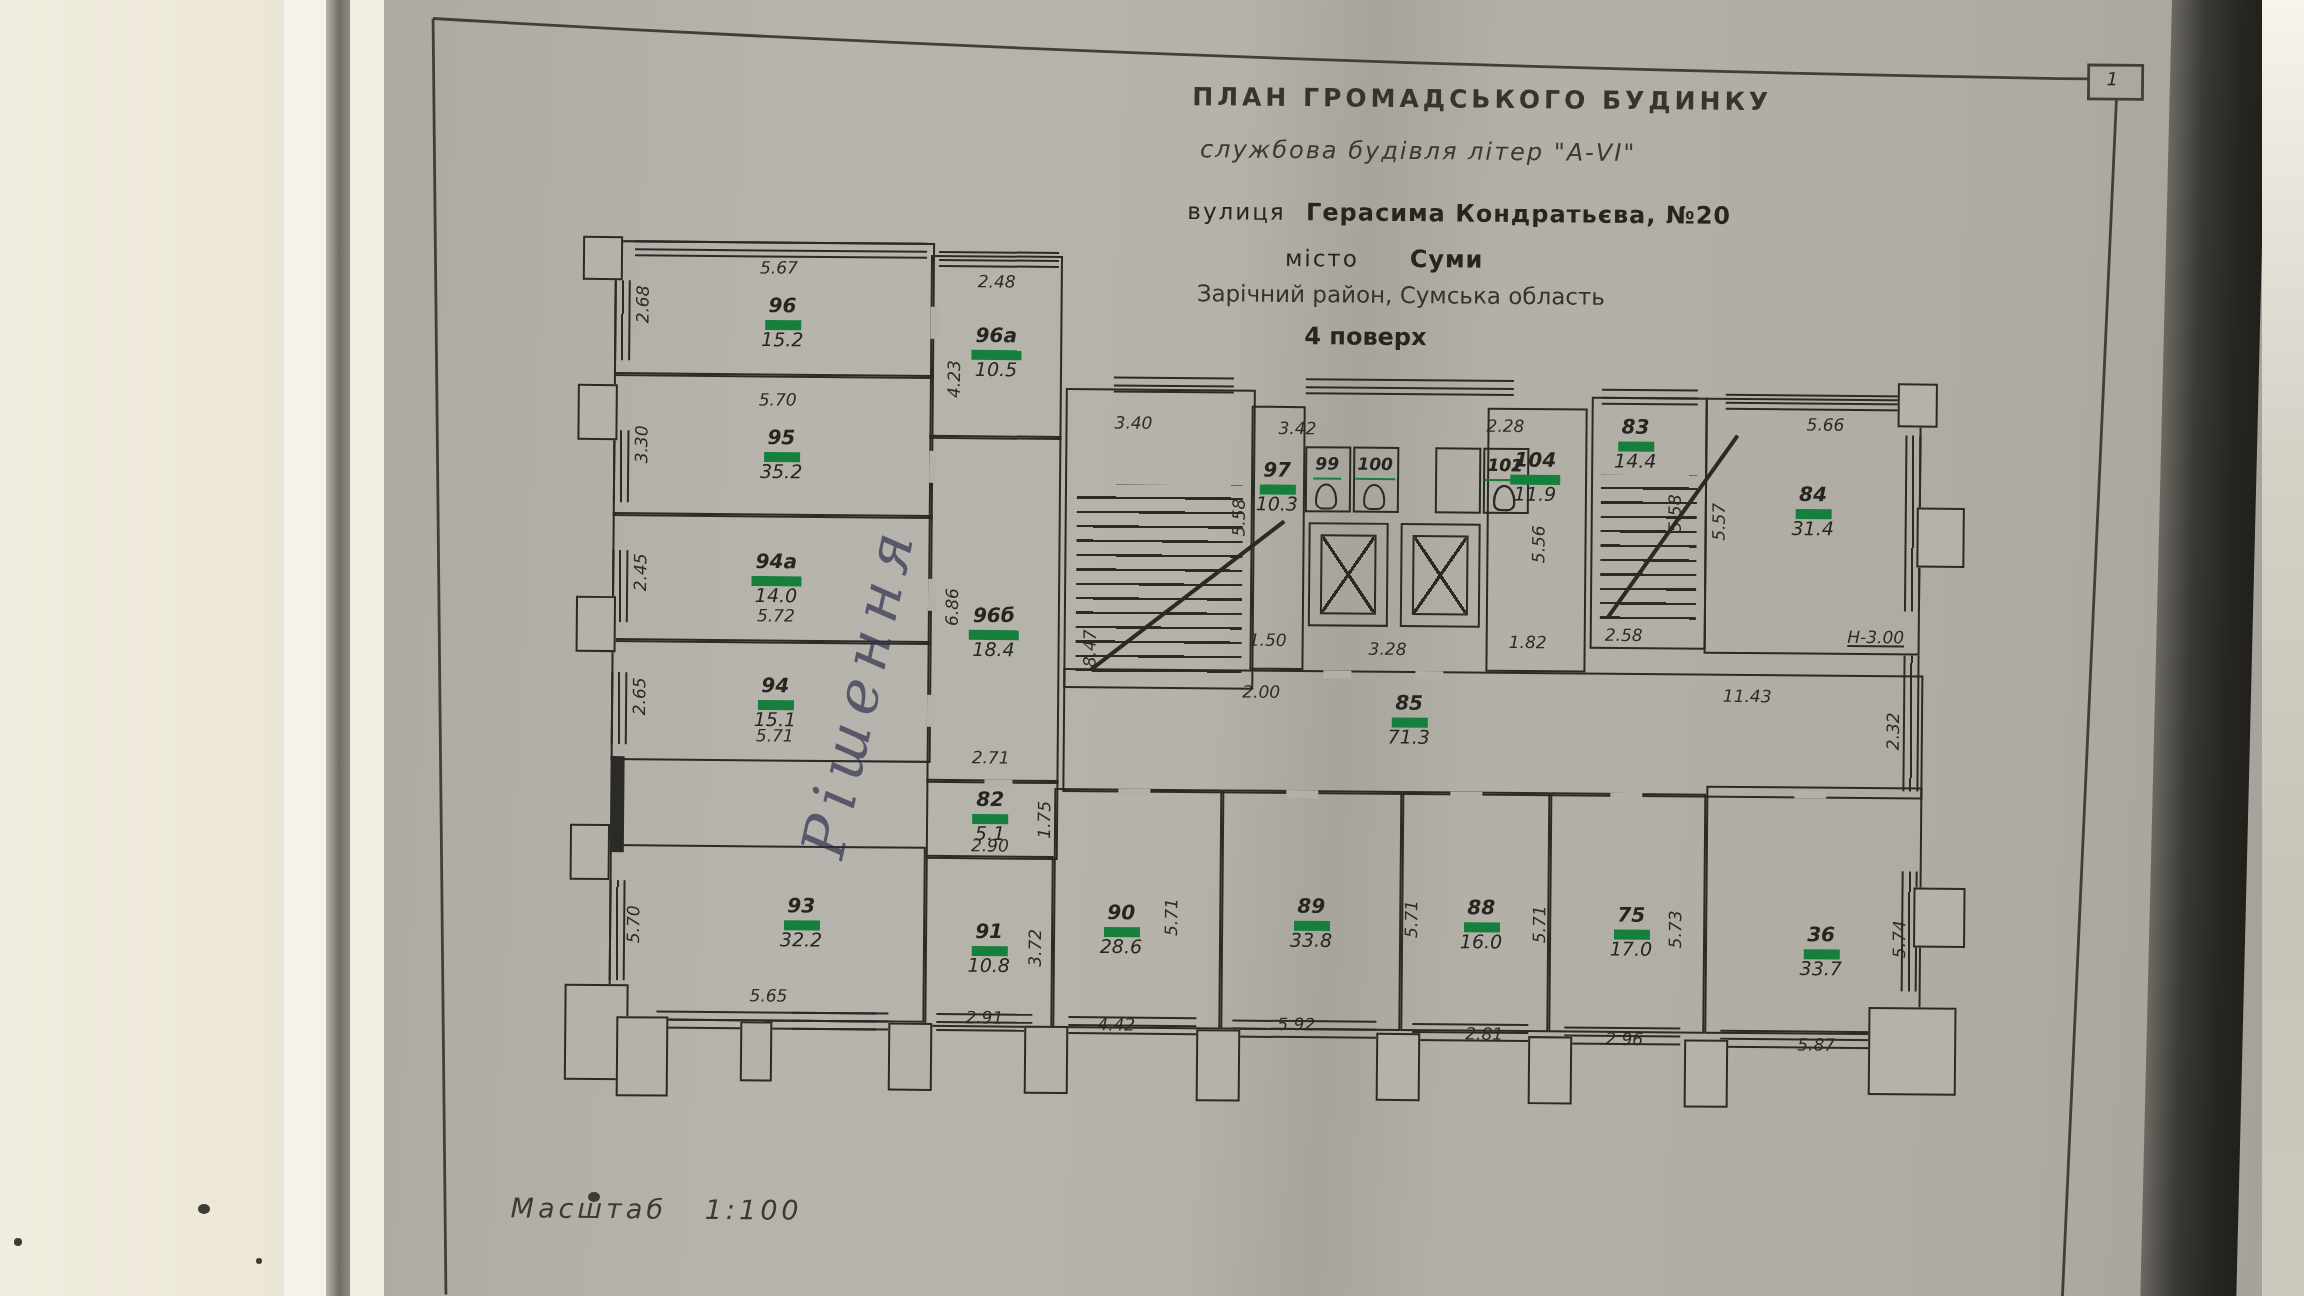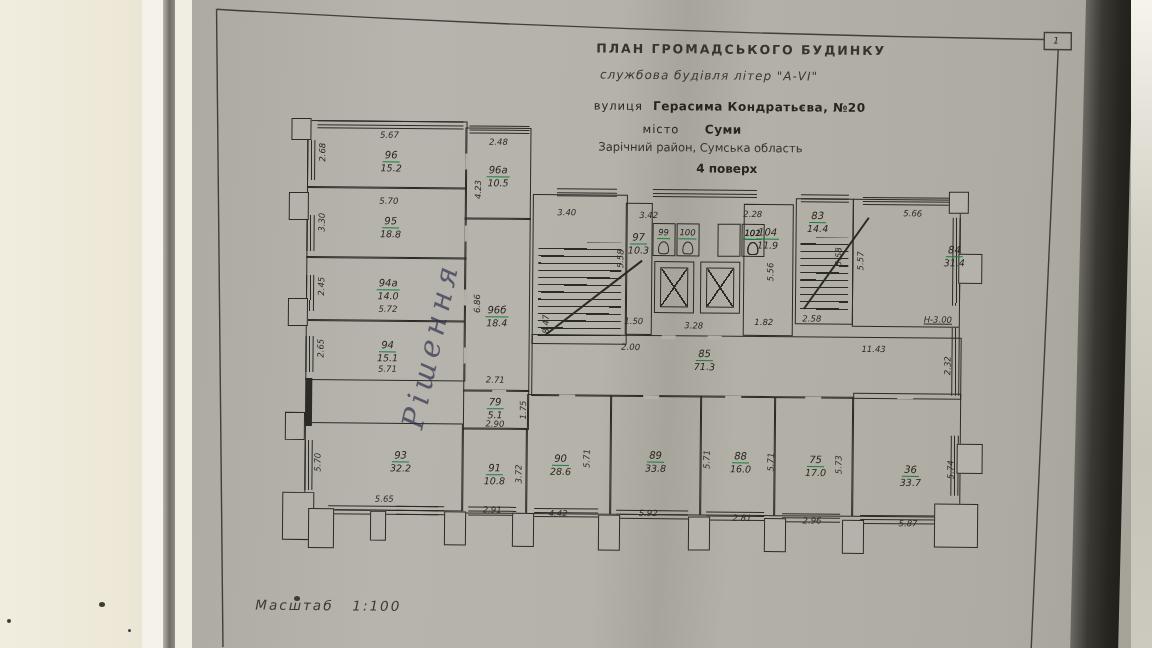--- a/index.html
+++ b/index.html
@@ -40,21 +40,21 @@
   .pier{position:absolute;border:1.6px solid #2b2a25;background:#b5b2ab;box-sizing:border-box;}
   .gap{position:absolute;background:#b3b0a8;}
   .hatch{position:absolute;background:repeating-linear-gradient(180deg,transparent 0 6px,#2b2a25 6px 7.2px);}
   .diag{position:absolute;height:1.5px;background:#2b2a25;transform-origin:0 0;}
   .xbox{position:absolute;border:1.6px solid #2b2a25;box-sizing:border-box;background:
     linear-gradient(to top right,transparent calc(50% - .8px),#2b2a25 calc(50% - .8px) calc(50% + .8px),transparent calc(50% + .8px)),
     linear-gradient(to bottom right,transparent calc(50% - .8px),#2b2a25 calc(50% - .8px) calc(50% + .8px),transparent calc(50% + .8px));}
   .dim{position:absolute;font-style:italic;font-size:8.5px;color:#2c2b24;white-space:nowrap;transform:translate(-50%,-50%);}
   .dim.v{transform:translate(-50%,-50%) rotate(-90deg);}
   .rlabel{position:absolute;transform:translate(-50%,-50%);text-align:center;font-style:italic;color:#26251f;}
-  .rnum{display:inline-block;border-bottom:1px solid #15803d;font-weight:normal;font-size:10px;line-height:1.15;padding:0 2px;}
+  .rnum{display:inline-block;border-bottom:5px solid #15803d;font-weight:bold;font-size:10px;line-height:1.15;padding:0 2px;}
   .rarea{display:block;font-size:9.5px;line-height:1.25;}
   .rlabel.small .rnum{font-size:8.5px;border-bottom-width:1px;padding:0 1px;}
   .wc{width:9px;height:11px;margin:2px auto 0;border:1.3px solid #2b2a25;border-radius:50% 50% 35% 35%/62% 62% 28% 28%;}
   .handnote{position:absolute;font-family:"DejaVu Serif",serif;font-style:italic;font-size:30px;letter-spacing:5px;
     color:rgba(48,48,78,.7);transform:rotate(-78deg);transform-origin:0 100%;white-space:nowrap;}
 </style>
 </head>
 <body>
 
 <div id="photo">
@@ -85,21 +85,21 @@
     <div class="t title2" style="left:598px;top:65px;">службова будівля літер "А-VI"</div>
     <div class="t title3" style="left:592px;top:92px;">
       <span class="pre">вулиця</span>&nbsp;
       <span class="val">Герасима Кондратьєва, №20</span>
     </div>
     <div class="t title3" style="left:641px;top:115px;">
       <span class="pre">місто</span>&nbsp;&nbsp;&nbsp;&nbsp;
       <span class="val">Суми</span>
     </div>
     <div class="t title5" style="left:597px;top:137px;">Зарічний район, Сумська область</div>
-    <div class="t title6" style="left:651px;top:158px;margin-left:44px;">4 поверх</div>
+    <div class="t title6" style="left:651px;top:158px;">4 поверх</div>
 
     <div class="t scale" style="left:258px;top:597px;">
       <span>Масштаб</span>&nbsp;&nbsp;
       <span>1:100</span>
     </div>
 
     <div class="room" style="left:306px;top:120px;width:160px;height:68px;"></div>
     <div class="room" style="left:306px;top:186px;width:160px;height:72px;"></div>
     <div class="room" style="left:306px;top:256px;width:160px;height:64px;"></div>
     <div class="room" style="left:306px;top:320px;width:160px;height:60px;"></div>
@@ -187,36 +187,36 @@
     <div class="pier" style="left:690px;top:513px;width:22px;height:34px;"></div>
     <div class="pier" style="left:766px;top:514px;width:22px;height:34px;"></div>
     <div class="pier" style="left:844px;top:515px;width:22px;height:34px;"></div>
     <div class="pier" style="left:936px;top:498px;width:44px;height:44px;"></div>
     <div class="pier" style="left:958px;top:248px;width:24px;height:30px;"></div>
     <div class="pier" style="left:958px;top:438px;width:26px;height:30px;"></div>
     <div class="pier" style="left:948px;top:186px;width:20px;height:22px;"></div>
 
     <div class="rlabel" style="left:390px;top:158px;"><span class="rnum">96</span><span class="rarea">15.2</span></div>
     <div class="rlabel" style="left:497px;top:172px;"><span class="rnum">96а</span><span class="rarea">10.5</span></div>
-    <div class="rlabel" style="left:390px;top:224px;"><span class="rnum">95</span><span class="rarea">18.8</span></div>
+    <div class="rlabel" style="left:390px;top:224px;"><span class="rnum">95</span><span class="rarea">35.2</span></div>
     <div class="rlabel" style="left:388px;top:286px;"><span class="rnum">94а</span><span class="rarea">14.0</span></div>
     <div class="rlabel" style="left:388px;top:348px;"><span class="rnum">94</span><span class="rarea">15.1</span></div>
     <div class="rlabel" style="left:497px;top:312px;"><span class="rnum">96б</span><span class="rarea">18.4</span></div>
-    <div class="rlabel" style="left:496px;top:404px;"><span class="rnum">79</span><span class="rarea">5.1</span></div>
+    <div class="rlabel" style="left:496px;top:404px;"><span class="rnum">82</span><span class="rarea">5.1</span></div>
     <div class="rlabel" style="left:402px;top:458px;"><span class="rnum">93</span><span class="rarea">32.2</span></div>
     <div class="rlabel" style="left:496px;top:470px;"><span class="rnum">91</span><span class="rarea">10.8</span></div>
     <div class="rlabel" style="left:562px;top:460px;"><span class="rnum">90</span><span class="rarea">28.6</span></div>
     <div class="rlabel" style="left:638px;top:238px;"><span class="rnum">97</span><span class="rarea">10.3</span></div>
     <div class="rlabel small" style="left:663px;top:234px;"><span class="rnum">99</span><div class="wc"></div></div>
     <div class="rlabel small" style="left:687px;top:234px;"><span class="rnum">100</span><div class="wc"></div></div>
     <div class="rlabel small" style="left:704px;top:234px;margin-left:48px;"><span class="rnum">101</span><div class="wc"></div></div>
     <div class="rlabel small" style="left:752px;top:234px;"><span class="rnum">102</span><div class="wc"></div></div>
     <div class="rlabel" style="left:767px;top:232px;"><span class="rnum">104</span><span class="rarea">11.9</span></div>
     <div class="rlabel" style="left:817px;top:215px;"><span class="rnum">83</span><span class="rarea">14.4</span></div>
-    <div class="rlabel" style="left:906px;top:248px;margin-left:48px;"><span class="rnum">84</span><span class="rarea">31.4</span></div>
+    <div class="rlabel" style="left:906px;top:248px;"><span class="rnum">84</span><span class="rarea">31.4</span></div>
     <div class="rlabel" style="left:705px;top:354px;"><span class="rnum">85</span><span class="rarea">71.3</span></div>
     <div class="rlabel" style="left:657px;top:456px;"><span class="rnum">89</span><span class="rarea">33.8</span></div>
     <div class="rlabel" style="left:742px;top:456px;"><span class="rnum">88</span><span class="rarea">16.0</span></div>
     <div class="rlabel" style="left:817px;top:459px;"><span class="rnum">75</span><span class="rarea">17.0</span></div>
     <div class="rlabel" style="left:912px;top:468px;"><span class="rnum">36</span><span class="rarea">33.7</span></div>
 
     <span class="dim" style="left:388px;top:134px;">5.67</span>
     <span class="dim v" style="left:321px;top:152px;">2.68</span>
     <span class="dim" style="left:388px;top:200px;">5.70</span>
     <span class="dim v" style="left:321px;top:222px;">3.30</span>

